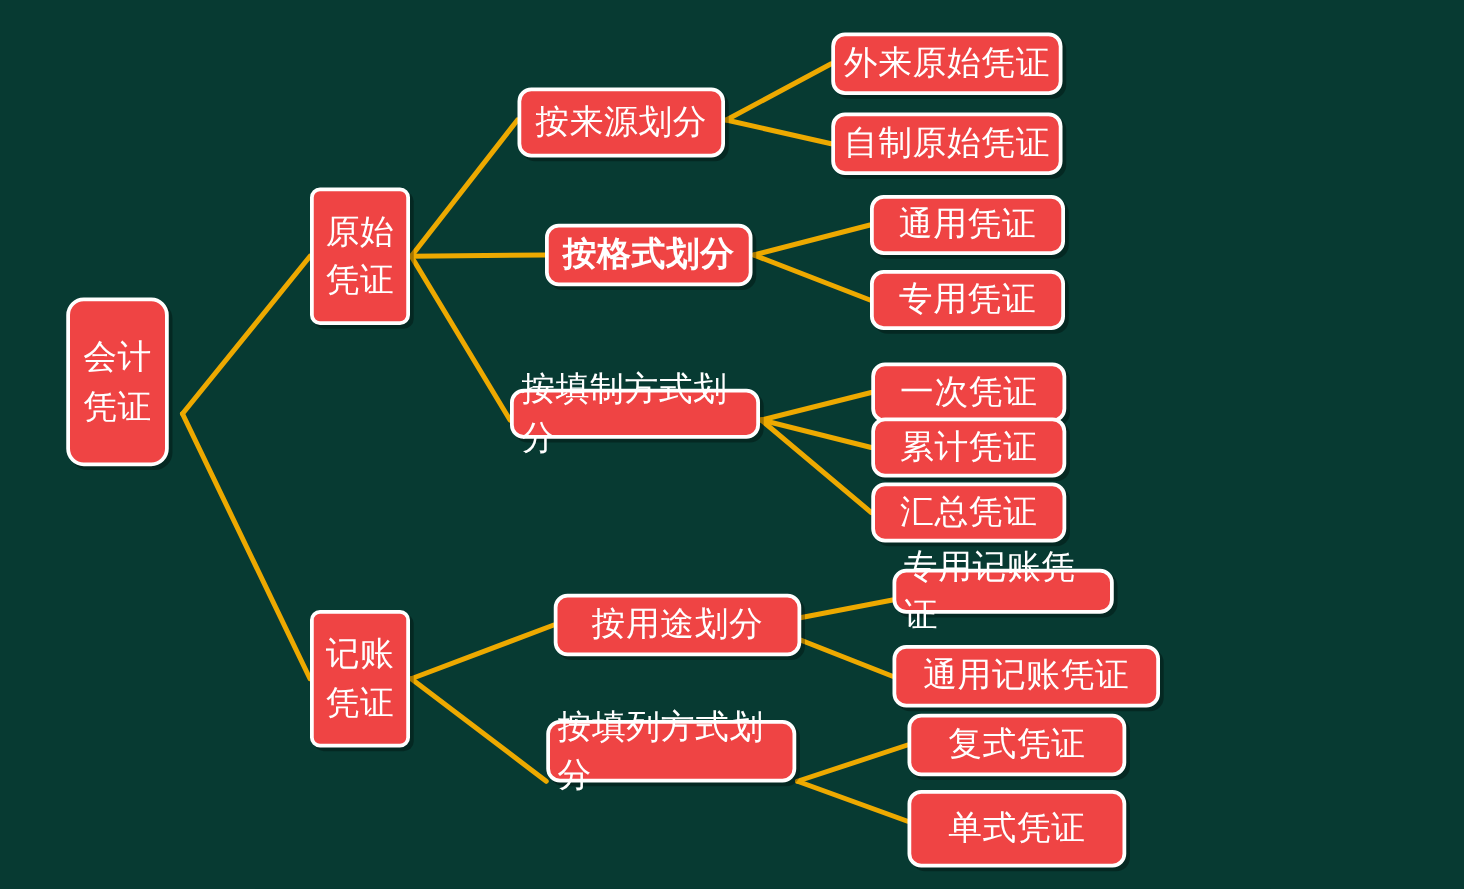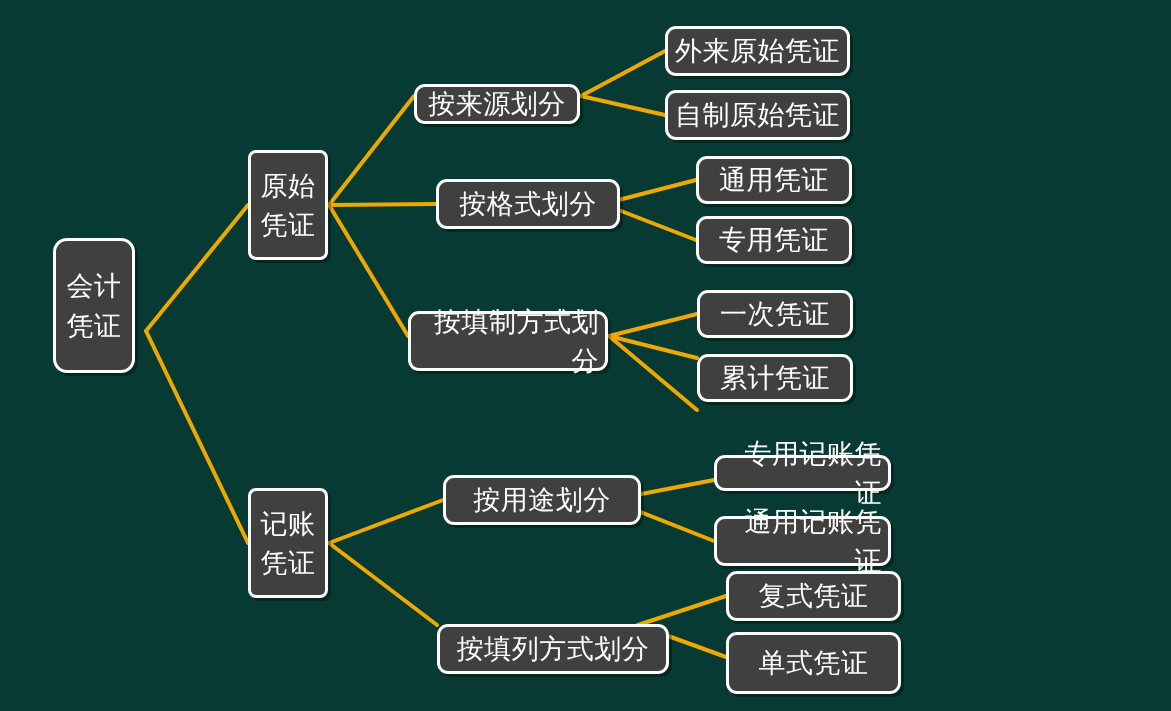--- a/index.html
+++ b/index.html
@@ -21,26 +21,26 @@
     top: 0;
     width: 1171px;
     height: 711px;
     pointer-events: none;
   }
   .node {
     position: absolute;
     box-sizing: border-box;
     border: 3px solid #ffffff;
     border-radius: 12px;
-    background: #404040;
+    background: #ef4444;
     color: #ffffff;
     display: flex;
     align-items: center;
     justify-content: center;
-    text-align: right;
+    text-align: left;
     line-height: 1.45;
     letter-spacing: 0.5px;
     box-shadow: 3px 3px 0 rgba(0,0,0,0.30);
     white-space: pre-line;
     padding: 0 6px;
   }
   .node.root        { font-size: 27px; border-radius: 14px; }
   .node.branch      { font-size: 27px; border-radius: 8px; }
   .node.category    { font-size: 27px; border-radius: 11px; }
   .node.leaf        { font-size: 27px; border-radius: 11px; }
@@ -72,30 +72,31 @@
     </svg>
 
   <div class="node root" style="left: 53px; top: 238px; width: 82px; height: 135px;">会计
 凭证</div>
 
   <div class="node branch" style="left: 248px; top: 150px; width: 80px; height: 110px;">原始
 凭证</div>
   <div class="node branch" style="left: 248px; top: 488px; width: 80px; height: 110px;">记账
 凭证</div>
 
-  <div class="node category" style="left: 414px; top: 84px; width: 166px; height: 40px;">按来源划分</div>
-  <div class="node category" style="left: 436px; top: 179px; width: 184px; height: 50px;">按格式划分</div>
-  <div class="node category" style="left: 408px; top: 311px; width: 200px; height: 60px;">按填制方式划分</div>
+  <div class="node category" style="left: 414px; top: 70px; width: 166px; height: 56px;">按来源划分</div>
+  <div class="node category" style="left: 436px; top: 179px; width: 166px; height: 50px; font-weight: bold;">按格式划分</div>
+  <div class="node category" style="left: 408px; top: 311px; width: 200px; height: 40px;">按填制方式划分</div>
   <div class="node category" style="left: 443px; top: 475px; width: 198px; height: 50px;">按用途划分</div>
-  <div class="node category" style="left: 437px; top: 624px; width: 232px; height: 50px;">按填列方式划分</div>
+  <div class="node category" style="left: 437px; top: 576px; width: 200px; height: 50px;">按填列方式划分</div>
 
   <div class="node leaf" style="left: 665px; top: 26px; width: 185px; height: 50px;">外来原始凭证</div>
   <div class="node leaf" style="left: 665px; top: 90px; width: 185px; height: 50px;">自制原始凭证</div>
   <div class="node leaf" style="left: 696px; top: 216px; width: 156px; height: 48px;">专用凭证</div>
   <div class="node leaf" style="left: 696px; top: 156px; width: 156px; height: 48px;">通用凭证</div>
   <div class="node leaf" style="left: 697px; top: 290px; width: 156px; height: 48px;">一次凭证</div>
-  <div class="node leaf" style="left: 697px; top: 354px; width: 156px; height: 48px;">累计凭证</div>
+  <div class="node leaf" style="left: 697px; top: 334px; width: 156px; height: 48px;">累计凭证</div>
+  <div class="node leaf" style="left: 697px; top: 386px; width: 156px; height: 48px;">汇总凭证</div>
   <div class="node leaf" style="left: 714px; top: 455px; width: 177px; height: 36px;">专用记账凭证</div>
-  <div class="node leaf" style="left: 714px; top: 516px; width: 177px; height: 50px;">通用记账凭证</div>
+  <div class="node leaf" style="left: 714px; top: 516px; width: 214px; height: 50px;">通用记账凭证</div>
   <div class="node leaf" style="left: 726px; top: 571px; width: 175px; height: 50px;">复式凭证</div>
   <div class="node leaf" style="left: 726px; top: 632px; width: 175px; height: 62px;">单式凭证</div>
 
 </div>
 
 </body></html>

